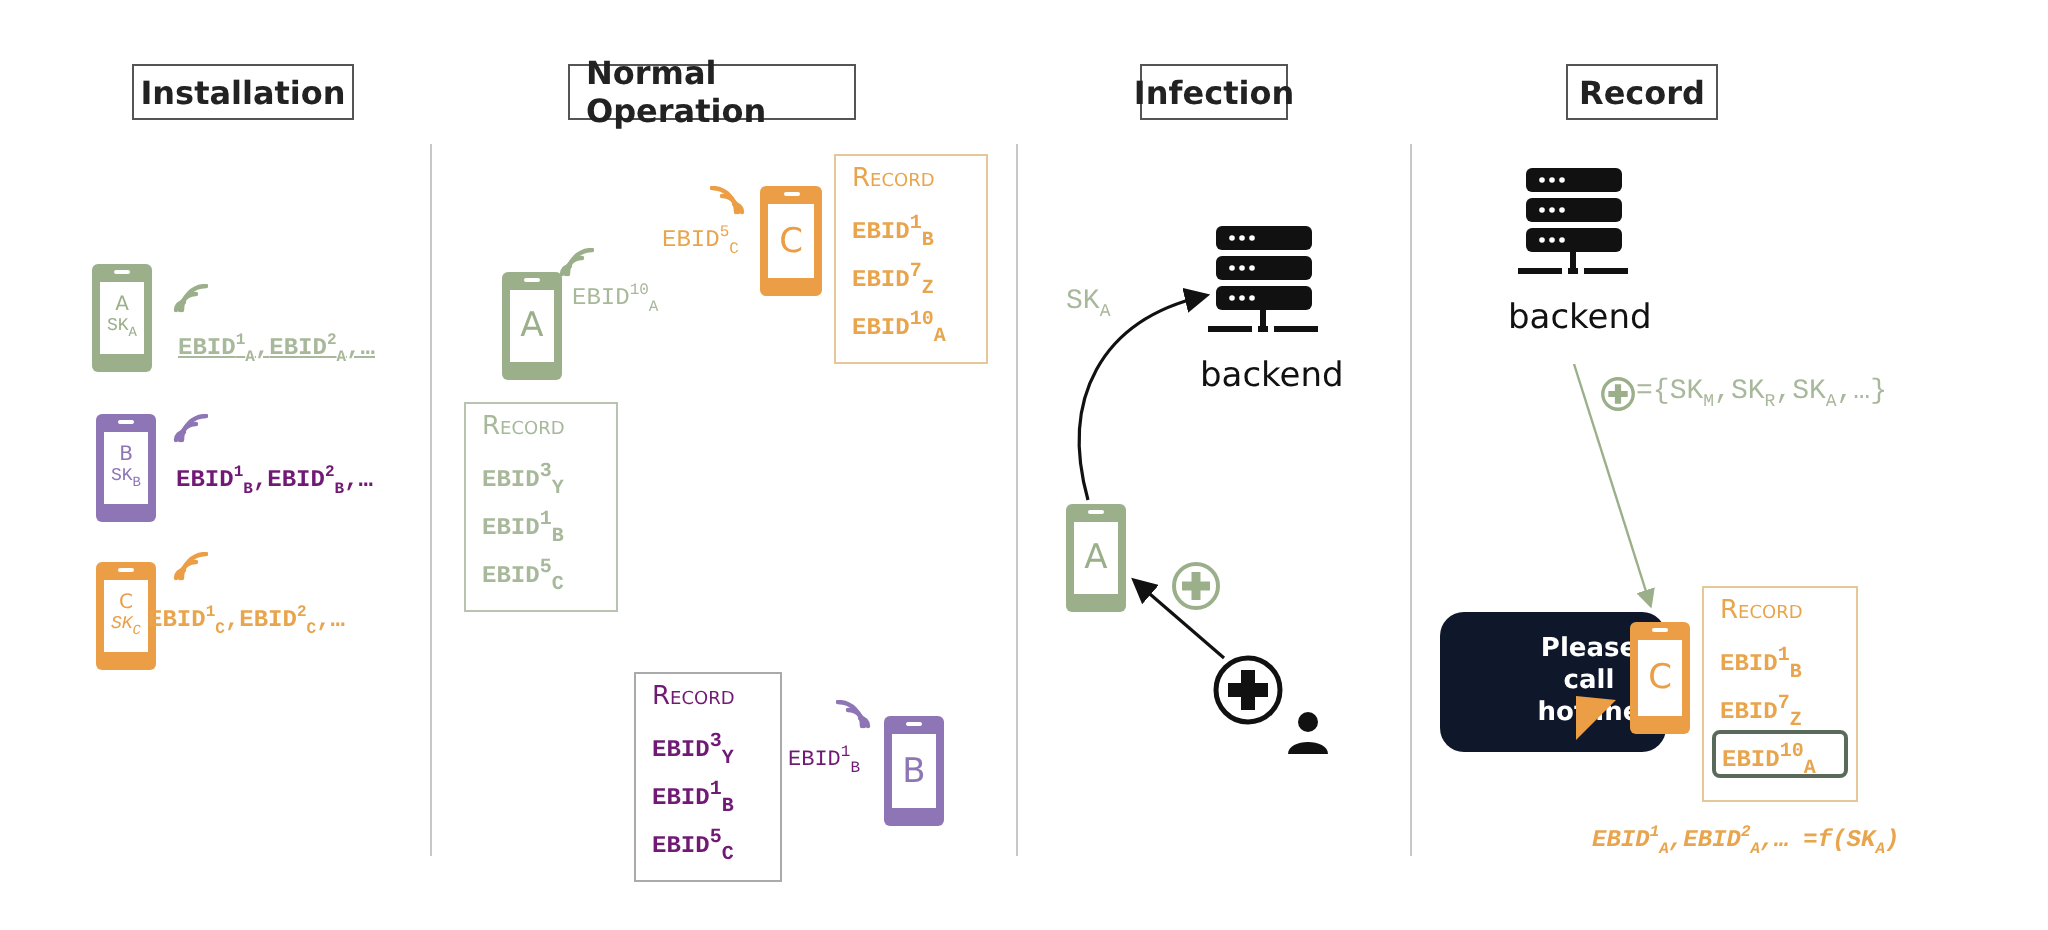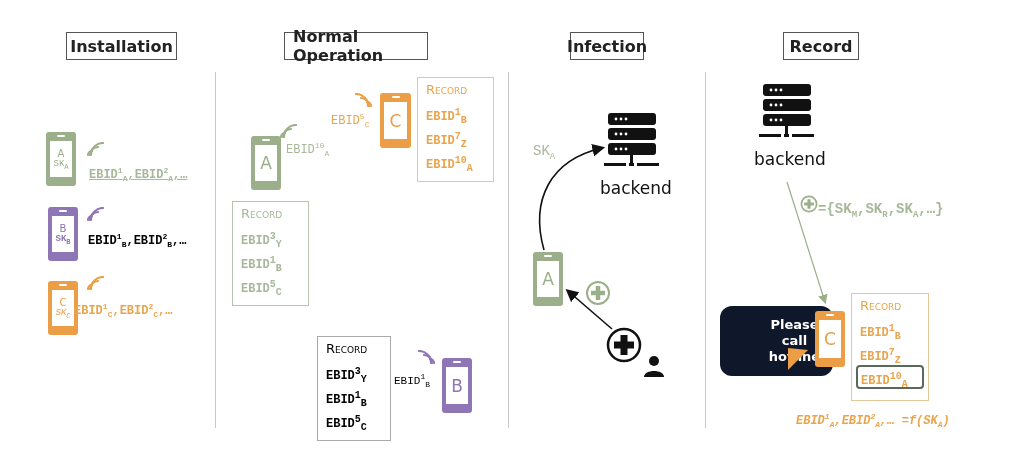--- a/index.html
+++ b/index.html
@@ -15,21 +15,21 @@
   .phone .screen{position:absolute;left:4px;right:4px;top:9px;bottom:9px;background:#fff;display:flex;flex-direction:column;align-items:center;justify-content:center;}
   .phone .speaker{position:absolute;top:3px;left:50%;width:8px;margin-left:-4px;height:2px;background:#fff;border-radius:1px;}
   .phone .lbl{font-family:"DejaVu Sans",sans-serif;}
   .record{position:absolute;border:1.5px solid;box-sizing:border-box;padding:4px 8px;}
   .record .rtitle{font-family:"DejaVu Sans",sans-serif;font-size:13px;font-variant:small-caps;margin-bottom:4px;}
   .record .rrow{font-size:12px;height:24px;line-height:24px;}
   .green{color:#9aaf8a;}
   .purple{color:#8e75b5;}
   .orange{color:#eb9e45;}
   .gtext{color:#a8b89a;}
-  .ptext{color:#000000;}
+  .ptext{color:#701a75;}
   .otext{color:#e8a54d;}
   .backend-label{font-family:"DejaVu Sans",sans-serif;font-size:17px;color:#111;}
   .bubble{position:absolute;background:#0f172a;color:#fff;border-radius:12px;font-family:"DejaVu Sans",sans-serif;font-weight:bold;font-size:13px;text-align:center;display:flex;align-items:center;justify-content:center;line-height:1.25;padding-left:36px;}
 </style>
 </head>
 <body>
 
 <div class="title" style="left:66px;width:111px;">Installation</div>
 <div class="title" style="left:284px;width:144px;">Normal Operation</div>
 <div class="title" style="left:570px;width:74px;">Infection</div>
@@ -54,21 +54,21 @@
     </g>
   </svg>
 <div class="abs mono ebid gtext" style="left:89px;top:166px;text-decoration:underline;">
   <span>EBID</span><sup>1</sup><sub>A</sub>,<span>EBID</span><sup>2</sup><sub>A</sub><span>,…</span>
 </div>
 
 <div class="phone" style="left:48px;top:207px;width:30px;height:54px;background:#8e75b5;">
   <div class="speaker"></div>
   <div class="screen">
     <span class="lbl purple" style="font-size:10px;">B</span>
-    <span class="mono purple" style="font-size:9px;font-weight:bold;"><span>SK</span><sub style="font-size:7px">B</sub></span>
+    <span class="mono purple" style="font-size:9px;font-weight:normal;"><span>SK</span><sub style="font-size:7px">B</sub></span>
   </div>
 </div>
 <svg class="abs" style="left:86px;top:207px;" width="18" height="16" viewBox="0 0 18 16">
     <g fill="none" stroke="#8e75b5" stroke-width="2.2" stroke-linecap="round">
       <path d="M2 13 A4 4 0 0 1 6 9"></path>
       <path d="M2 13 A8 8 0 0 1 10 5" transform="translate(2,0)"></path>
       <path d="M2 13 A12 12 0 0 1 14 1" transform="translate(3,0)"></path>
     </g>
   </svg>
 <div class="abs mono ebid ptext" style="left:88px;top:232px;">
@@ -258,21 +258,21 @@
       </marker>
     </defs>
   <path d="M2 2 L40 122" fill="none" stroke="#9aaf8a" stroke-width="1.2" marker-end="url(#ah3)"></path>
 </svg>
 
 <div class="abs" style="left:800px;top:188px;display:flex;align-items:center;">
   <svg width="18" height="18" viewBox="0 0 26 26">
     <circle cx="13" cy="13" r="11" fill="none" stroke="#9aaf8a" stroke-width="2.4"></circle>
     <path d="M13 6 V20 M6 13 H20" stroke="#9aaf8a" stroke-width="4.5"></path>
   </svg>
-  <span class="mono gtext" style="font-size:14px;font-weight:bold;white-space:nowrap;margin-top:13px;">
+  <span class="mono gtext" style="font-size:14px;font-weight:normal;white-space:nowrap;">
     <span>={</span><span>SK</span><sub style="font-size:9px">M</sub>,<span>SK</span><sub style="font-size:9px">R</sub>,<span>SK</span><sub style="font-size:9px">A</sub><span>,…}</span>
   </span>
 </div>
 
 <div class="bubble" style="left:720px;top:306px;width:77px;height:70px;">
   <span style="padding:0 8px;">Please call hotline</span>
 </div>
 <svg class="abs" style="left:788px;top:348px;" width="20" height="22" viewBox="0 0 20 22">
     <path d="M0 0 L20 2 L0 22 Z" fill="#eb9e45"></path>
   </svg>

